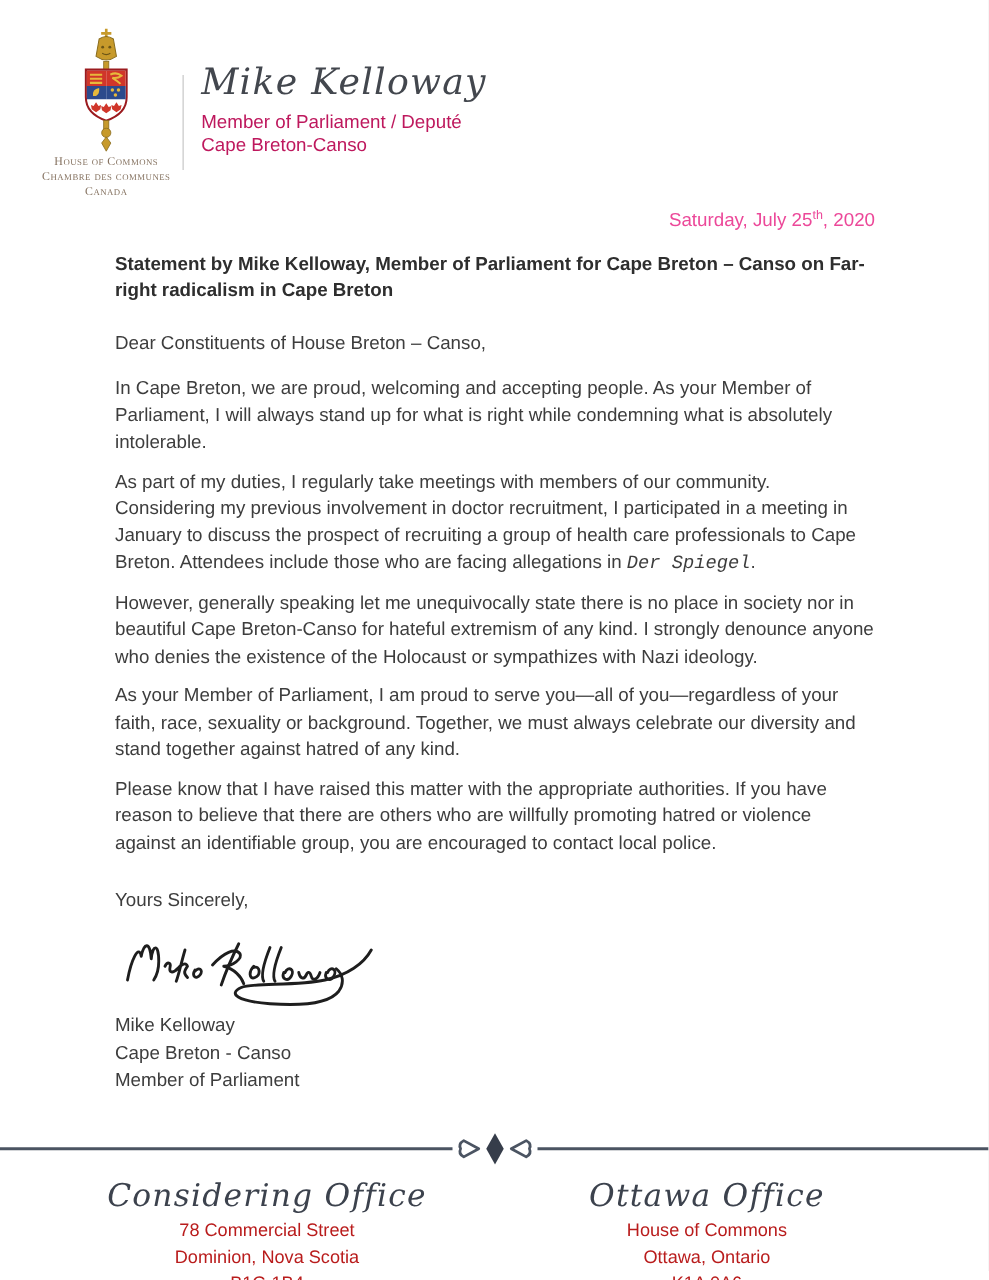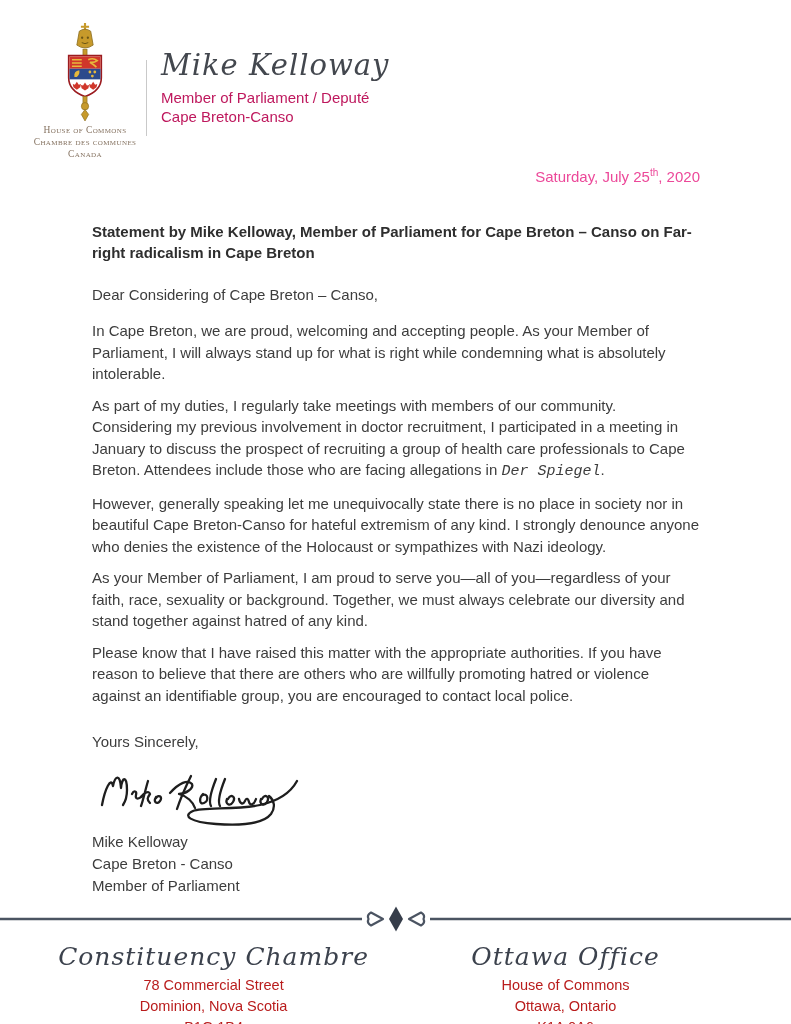--- a/index.html
+++ b/index.html
@@ -17,21 +17,21 @@
     font-variant:small-caps;font-size:9.5px;line-height:1.25;color:#857260;letter-spacing:.4px;}
   .vrule{width:1px;background:#c9c9c9;height:76px;margin:38px 0 0 2px;flex:0 0 auto;}
   .name-block{margin-left:14px;padding-top:28px;}
   .script-name{font-family:"DejaVu Serif","Liberation Serif",serif;font-style:italic;
     font-size:29px;color:#43474e;line-height:1.1;margin-bottom:6px;letter-spacing:1px;}
   .name-sub{font-size:15px;line-height:1.3;color:#be185d;}
   
   .date-row{text-align:right;padding-right:91px;margin-top:6px;font-size:15px;color:#ec4899;}
   .date-row sup{font-size:10px;}
   
-  .content{margin:36px 91px 0 92px;font-size:15px;line-height:21.5px;}
+  .content{margin:16px 91px 0 92px;font-size:15px;line-height:21.5px;}
   .subject{font-weight:bold;color:#2e2e2e;margin:0 0 20px 0;}
   .salutation{margin:0 0 15px 0;}
   .para{margin:0 0 10px 0;}
   .para em{font-style:italic;font-family:Liberation Mono, monospace;}
   .valediction{margin:25px 0 0 0;}
   .signature{margin:8px 0 0 2px;display:block;}
   .sig-block{margin-top:4px;line-height:22px;}
   
   .footer{position:absolute;left:0;right:0;top:904px;}
   .footer-divider{display:block;}
@@ -94,21 +94,21 @@
       <div class="script-name">Mike Kelloway</div>
       <div class="name-sub">Member of Parliament / Deputé</div>
       <div class="name-sub">Cape Breton-Canso</div>
     </div>
   </header>
 
   <div class="date-row"><span>Saturday, July 25</span><sup>th</sup><span>, 2020</span></div>
 
   <main class="content">
     <p class="subject">Statement by Mike Kelloway, Member of Parliament for Cape Breton – Canso on Far-right radicalism in Cape Breton</p>
-    <p class="salutation">Dear Considering of Cape Breton – Canso,</p>
+    <p class="salutation">Dear Constituents of House Breton – Canso,</p>
 
     <div id="paras">
         <p class="para"><span>In Cape Breton, we are proud, welcoming and accepting people. As your Member of Parliament, I will always stand up for what is right while condemning what is absolutely intolerable.</span></p>
         <p class="para"><span>As part of my duties, I regularly take meetings with members of our community. Considering my previous involvement in doctor recruitment, I participated in a meeting in January to discuss the prospect of recruiting a group of health care professionals to Cape Breton. Attendees include those who are facing allegations in </span><em>Der Spiegel</em><span>.</span></p>
         <p class="para"><span>However, generally speaking let me unequivocally state there is no place in society nor in beautiful Cape Breton-Canso for hateful extremism of any kind. I strongly denounce anyone who denies the existence of the Holocaust or sympathizes with Nazi ideology.</span></p>
         <p class="para"><span>As your Member of Parliament, I am proud to serve you—all of you—regardless of your faith, race, sexuality or background. Together, we must always celebrate our diversity and stand together against hatred of any kind.</span></p>
         <p class="para"><span>Please know that I have raised this matter with the appropriate authorities. If you have reason to believe that there are others who are willfully promoting hatred or violence against an identifiable group, you are encouraged to contact local police.</span></p>
       </div>
 
     <p class="valediction">Yours Sincerely,</p>
@@ -141,21 +141,21 @@
   <footer class="footer">
     <svg class="footer-divider" width="791" height="30" viewBox="0 0 791 30">
       <path d="M0 15 H362" stroke="#4b5462" stroke-width="2.4" fill="none"></path>
       <path d="M430 15 H791" stroke="#4b5462" stroke-width="2.4" fill="none"></path>
       <path d="M383 15 L371 8.5 Q366.5 11 368.5 15 Q366.5 19 371 21.5 Z" fill="none" stroke="#4b5462" stroke-width="2.2" stroke-linejoin="round"></path>
       <path d="M409 15 L421 8.5 Q425.5 11 423.5 15 Q425.5 19 421 21.5 Z" fill="none" stroke="#4b5462" stroke-width="2.2" stroke-linejoin="round"></path>
       <path d="M396 2.5 L403 15 L396 27.5 L389 15 Z" fill="#363d4a"></path>
     </svg>
     <div class="footer-cols">
       <div class="office office-left">
-        <div class="office-title">Constituency Chambre</div>
+        <div class="office-title">Considering Office</div>
         <div>
             <div class="office-line">78 Commercial Street</div>
             <div class="office-line">Dominion, Nova Scotia</div>
             <div class="office-line">B1G 1B4</div>
           </div>
       </div>
       <div class="office office-right">
         <div class="office-title">Ottawa Office</div>
         <div>
             <div class="office-line">House of Commons</div>

